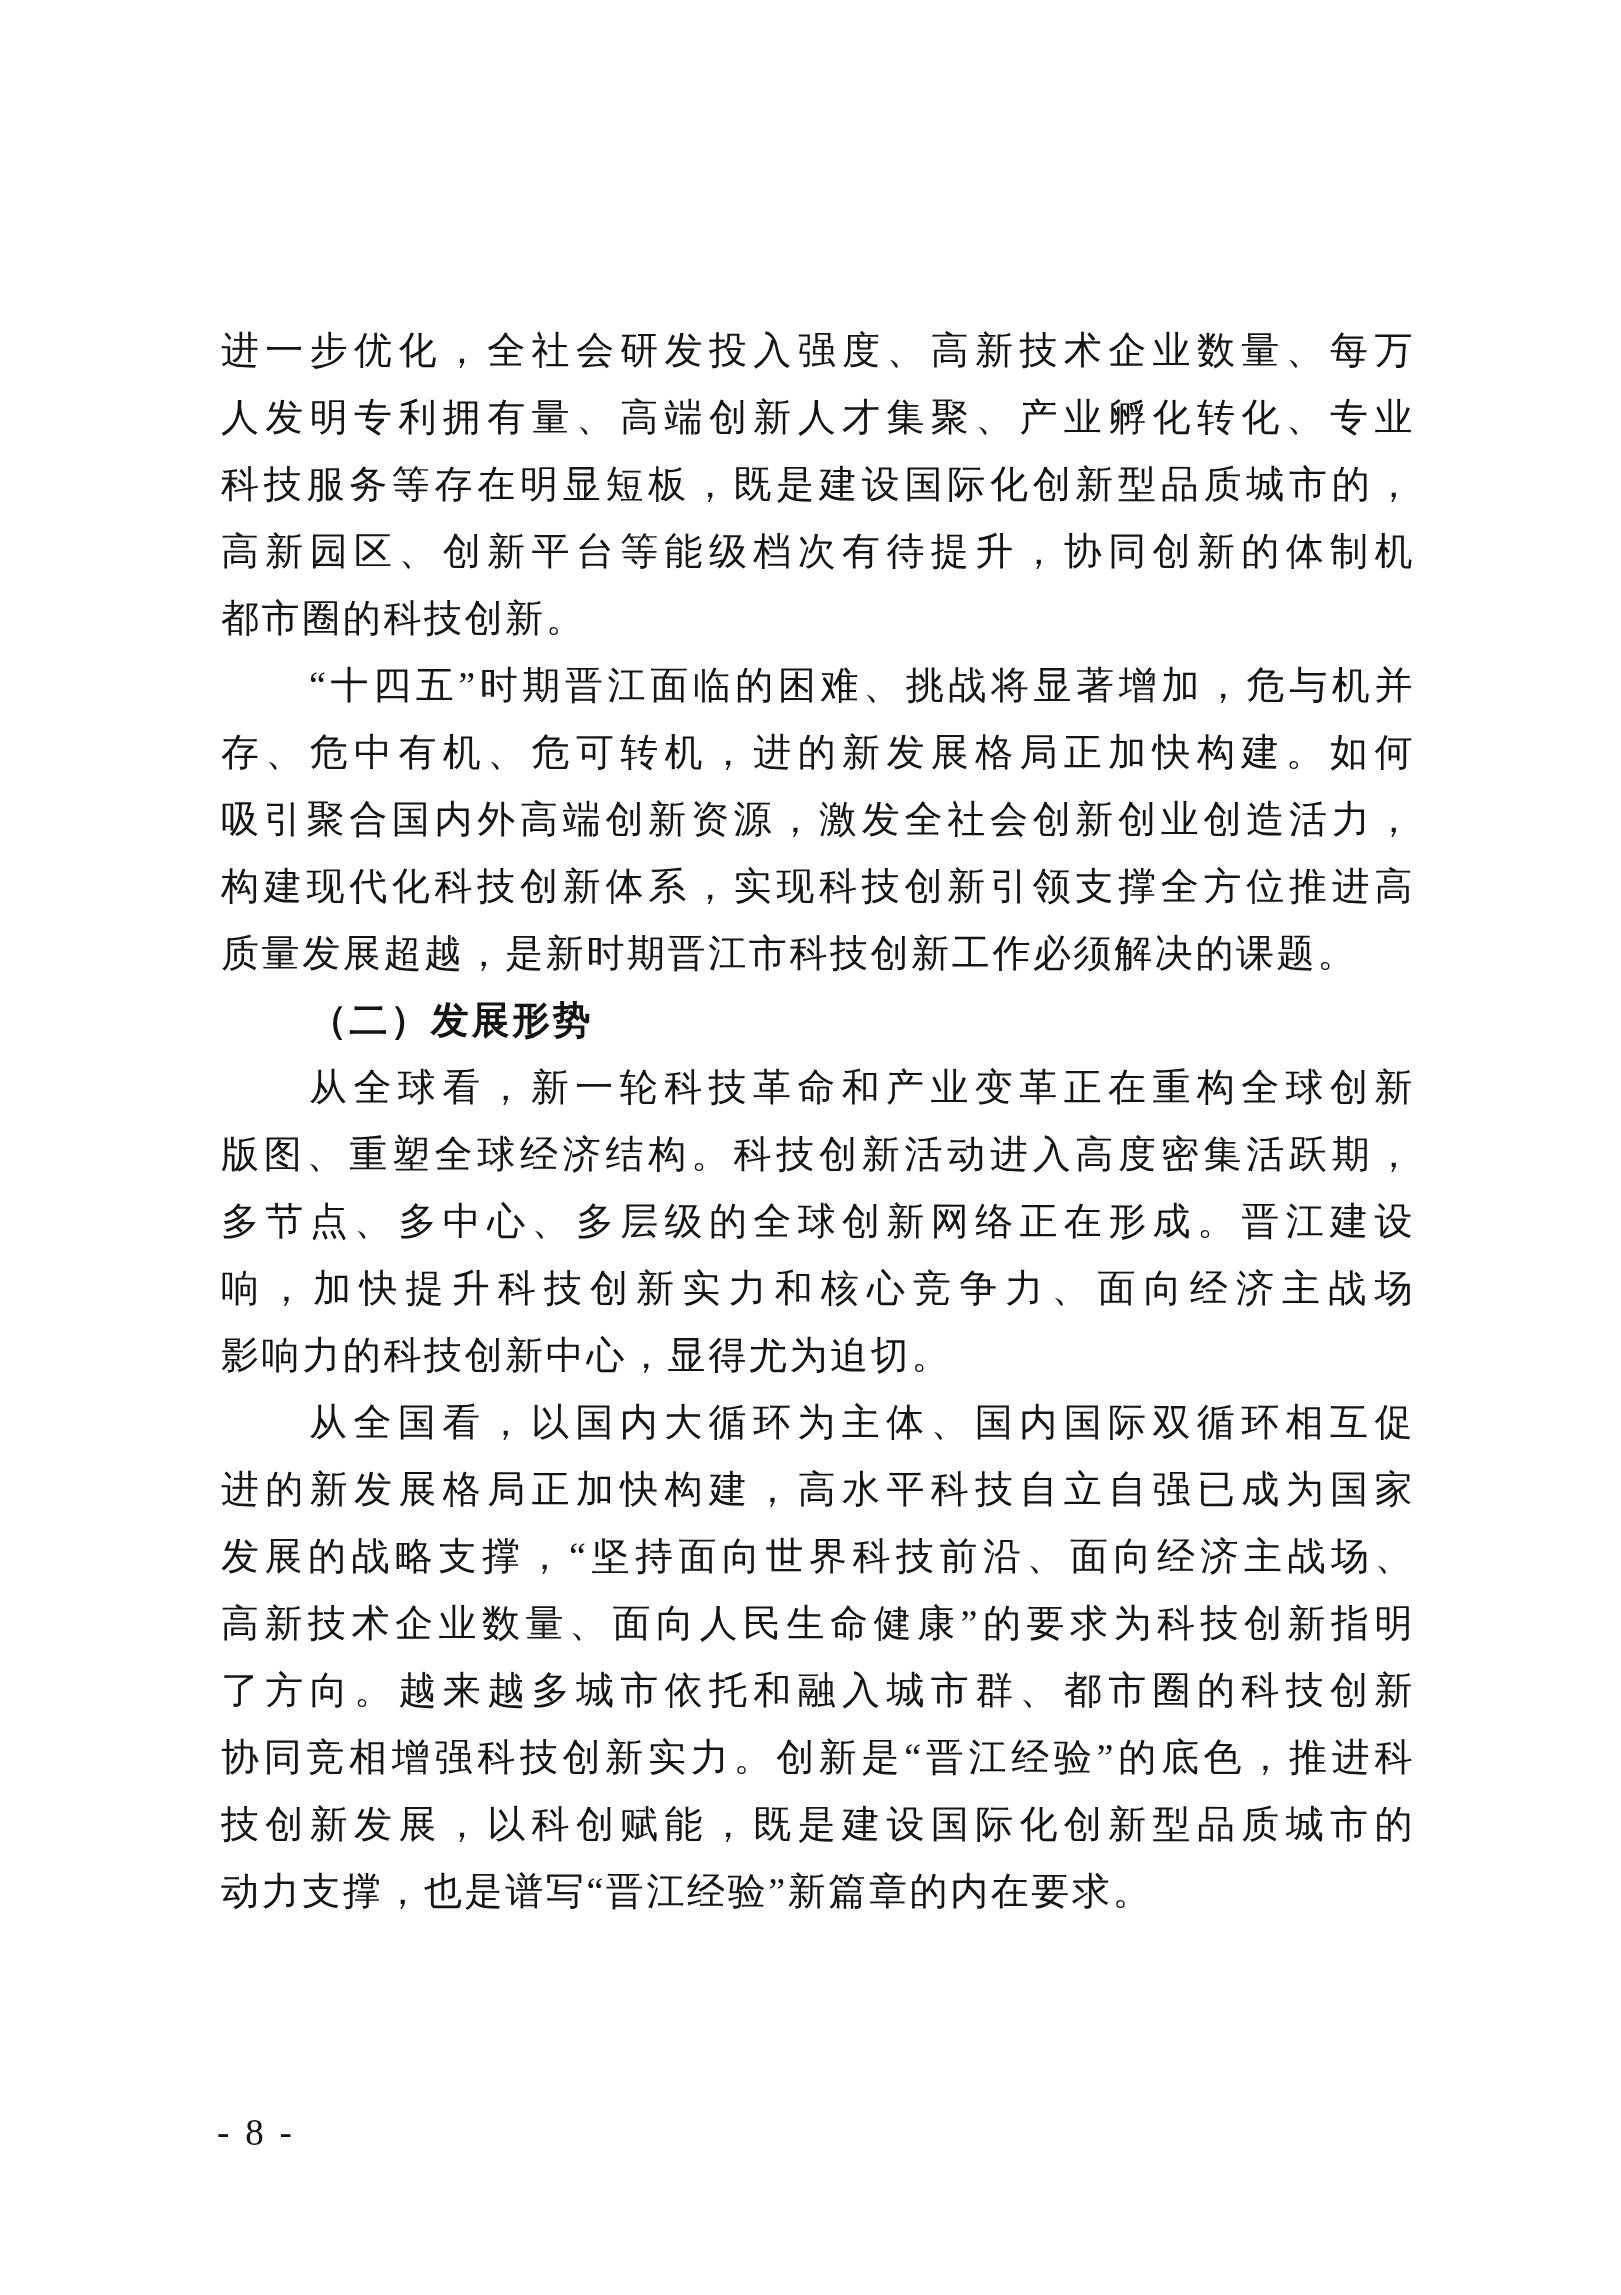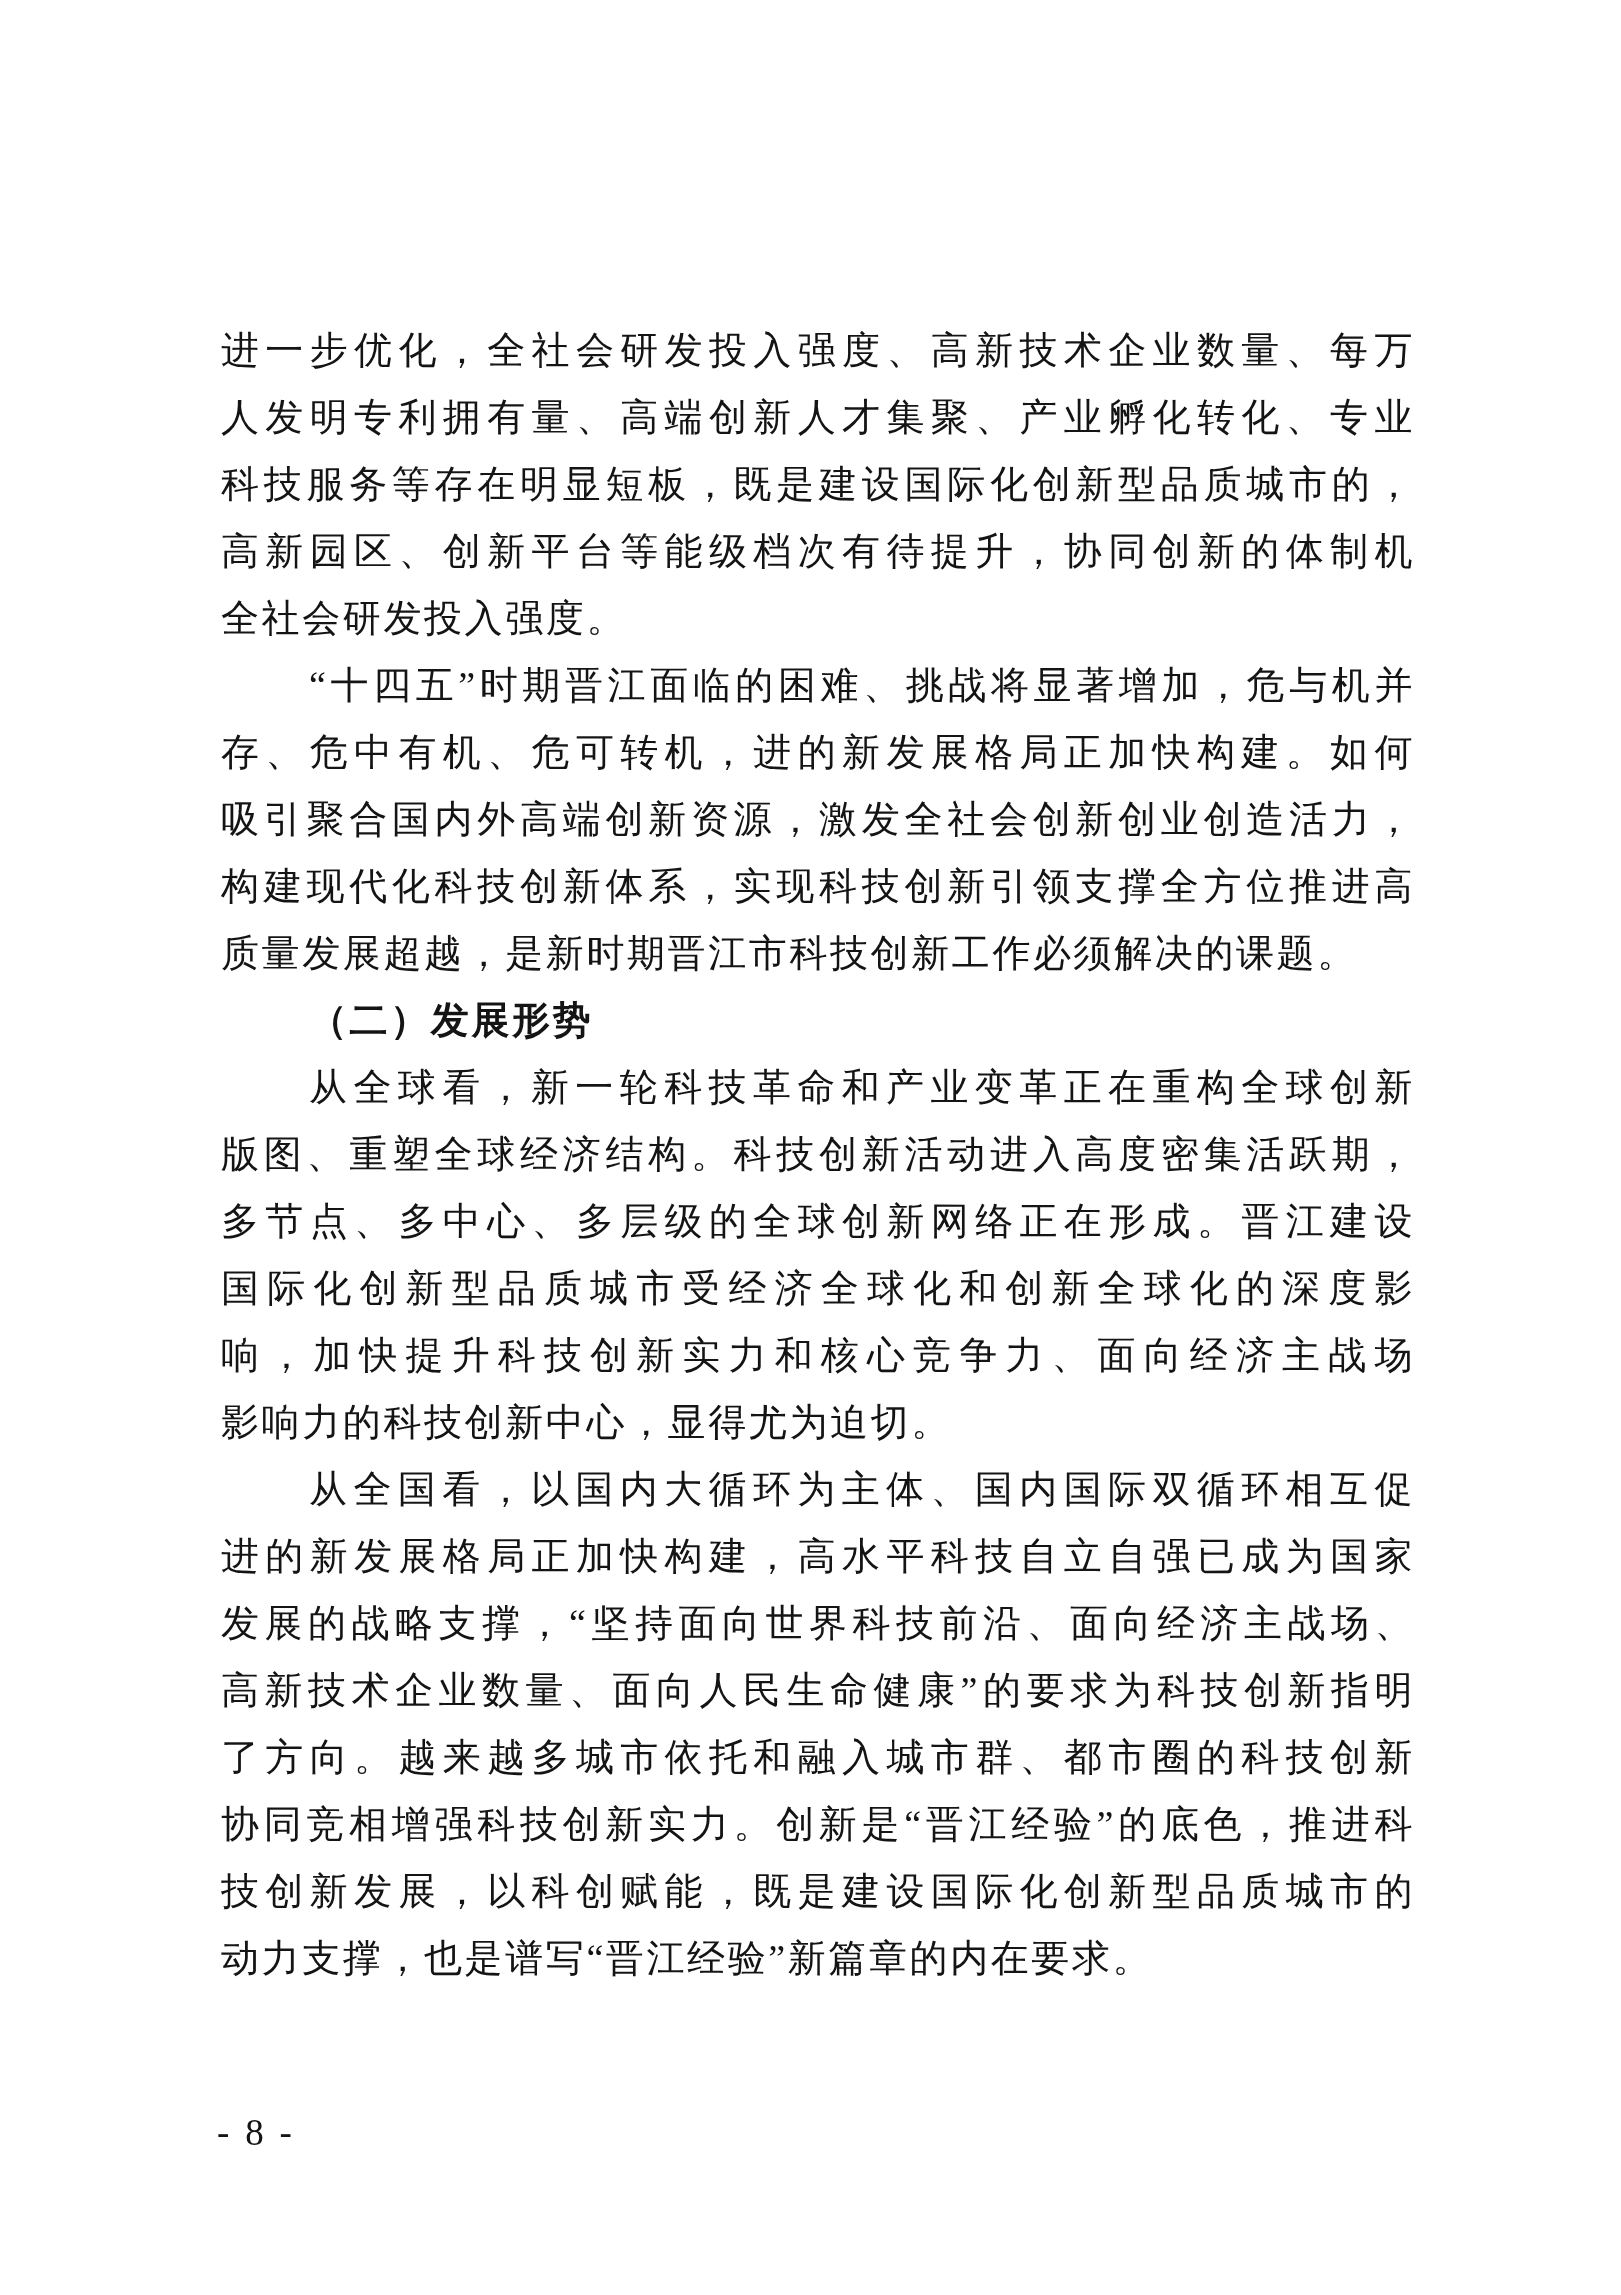--- a/index.html
+++ b/index.html
@@ -62,31 +62,30 @@
 </style>
 </head>
 <body>
 
 <div class="page">
   <div class="text-block">
     <div class="line full">进一步优化，全社会研发投入强度、高新技术企业数量、每万</div>
     <div class="line full">人发明专利拥有量、高端创新人才集聚、产业孵化转化、专业</div>
     <div class="line full">科技服务等存在明显短板，既是建设国际化创新型品质城市的，</div>
     <div class="line full">高新园区、创新平台等能级档次有待提升，协同创新的体制机</div>
-    <div class="line end">全社会研发投入强度。</div>
+    <div class="line end">都市圈的科技创新。</div>
     <div class="line full indent">“十四五”时期晋江面临的困难、挑战将显著增加，危与机并</div>
     <div class="line full">存、危中有机、危可转机，进的新发展格局正加快构建。如何</div>
     <div class="line full">吸引聚合国内外高端创新资源，激发全社会创新创业创造活力，</div>
     <div class="line full">构建现代化科技创新体系，实现科技创新引领支撑全方位推进高</div>
     <div class="line end">质量发展超越，是新时期晋江市科技创新工作必须解决的课题。</div>
     <div class="line heading indent">（二）发展形势</div>
     <div class="line full indent">从全球看，新一轮科技革命和产业变革正在重构全球创新</div>
     <div class="line full">版图、重塑全球经济结构。科技创新活动进入高度密集活跃期，</div>
     <div class="line full">多节点、多中心、多层级的全球创新网络正在形成。晋江建设</div>
-    <div class="line full">国际化创新型品质城市受经济全球化和创新全球化的深度影</div>
     <div class="line full">响，加快提升科技创新实力和核心竞争力、面向经济主战场</div>
     <div class="line end">影响力的科技创新中心，显得尤为迫切。</div>
     <div class="line full indent">从全国看，以国内大循环为主体、国内国际双循环相互促</div>
     <div class="line full">进的新发展格局正加快构建，高水平科技自立自强已成为国家</div>
     <div class="line full">发展的战略支撑，“坚持面向世界科技前沿、面向经济主战场、</div>
     <div class="line full">高新技术企业数量、面向人民生命健康”的要求为科技创新指明</div>
     <div class="line full">了方向。越来越多城市依托和融入城市群、都市圈的科技创新</div>
     <div class="line full">协同竞相增强科技创新实力。创新是“晋江经验”的底色，推进科</div>
     <div class="line full">技创新发展，以科创赋能，既是建设国际化创新型品质城市的</div>
     <div class="line end">动力支撑，也是谱写“晋江经验”新篇章的内在要求。</div>

